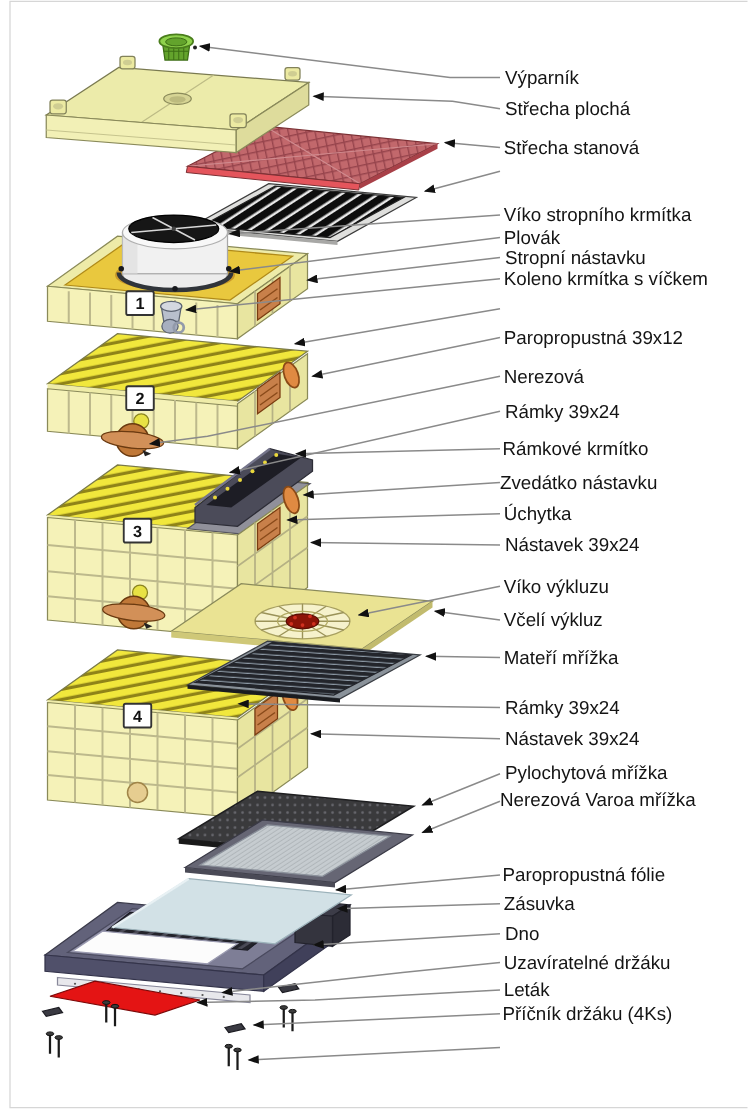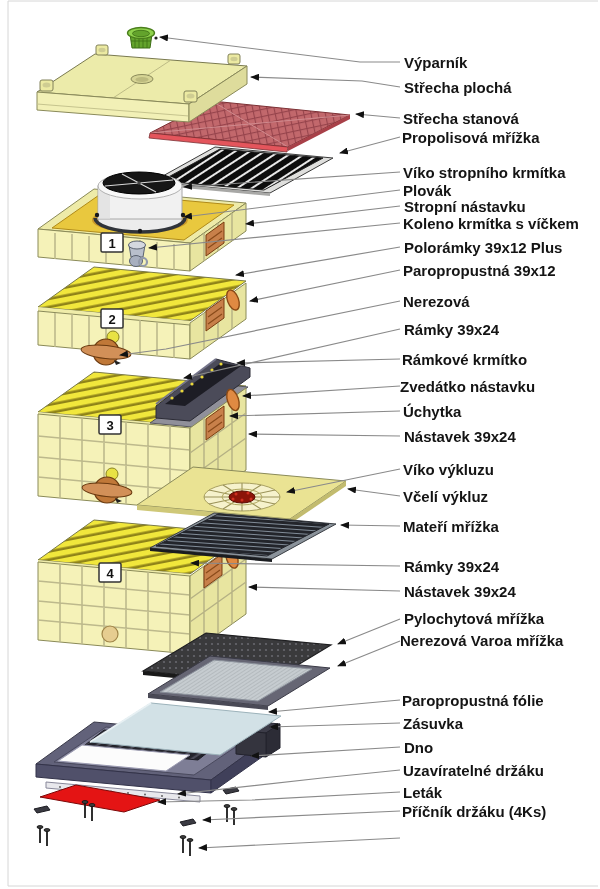--- a/index.html
+++ b/index.html
@@ -1,19 +1,19 @@
 <!DOCTYPE html>
 <html><head>
 <meta charset="utf-8">
 <style>
   html,body{margin:0;padding:0;background:#ffffff;}
   #stage{position:relative;width:600px;height:889px;background:#fff;overflow:hidden;
          font-family:"Liberation Sans","DejaVu Sans",sans-serif;}
   #diagram{position:absolute;left:0;top:0;}
-  .lbl{position:absolute;font-weight:bold;font-size:15px;line-height:17px;color:#141414;
+  .lbl{position:absolute;font-weight:normal;font-size:15px;line-height:17px;color:#141414;
        white-space:nowrap;letter-spacing:0;}
   .lbl span{display:block;}
 </style>
 </head>
 <body>
 
 <div id="stage">
 
 <svg id="diagram" width="600" height="889" viewBox="0 0 600 889">
 <defs>
@@ -349,26 +349,24 @@
   <polyline points="400,770 322,778 178,794" marker-end="url(#arw)"></polyline>
   <polyline points="400,792 252,800 158,802" marker-end="url(#arw)"></polyline>
   <polyline points="400,811 203,820" marker-end="url(#arw)"></polyline>
   <polyline points="400,838 199,848" marker-end="url(#arw)"></polyline>
 </g>
 </svg>
 
 <div class="lbl" style="left:404px;top:54px">Výparník</div>
 <div class="lbl" style="left:404px;top:79px">Střecha plochá</div>
 <div class="lbl" style="left:403px;top:110px">Střecha stanová</div>
-<div class="lbl" style="left:402px;top:129px">Propolisová mřížka</div>
 <div class="lbl" style="left:403px;top:164px">Víko stropního krmítka</div>
 <div class="lbl" style="left:403px;top:182px">Plovák</div>
 <div class="lbl" style="left:404px;top:198px">Stropní nástavku</div>
 <div class="lbl" style="left:403px;top:215px">Koleno krmítka s víčkem</div>
-<div class="lbl" style="left:404px;top:239px">Polorámky 39x12 Plus</div>
 <div class="lbl" style="left:403px;top:262px">Paropropustná 39x12</div>
 <div class="lbl" style="left:403px;top:293px">Nerezová</div>
 <div class="lbl" style="left:404px;top:321px">Rámky 39x24</div>
 <div class="lbl" style="left:402px;top:351px">Rámkové krmítko</div>
 <div class="lbl" style="left:400px;top:378px">Zvedátko nástavku</div>
 <div class="lbl" style="left:403px;top:403px">Úchytka</div>
 <div class="lbl" style="left:404px;top:428px">Nástavek 39x24</div>
 <div class="lbl" style="left:403px;top:461px">Víko výkluzu</div>
 <div class="lbl" style="left:403px;top:488px">Včelí výkluz</div>
 <div class="lbl" style="left:403px;top:518px">Mateří mřížka</div>

